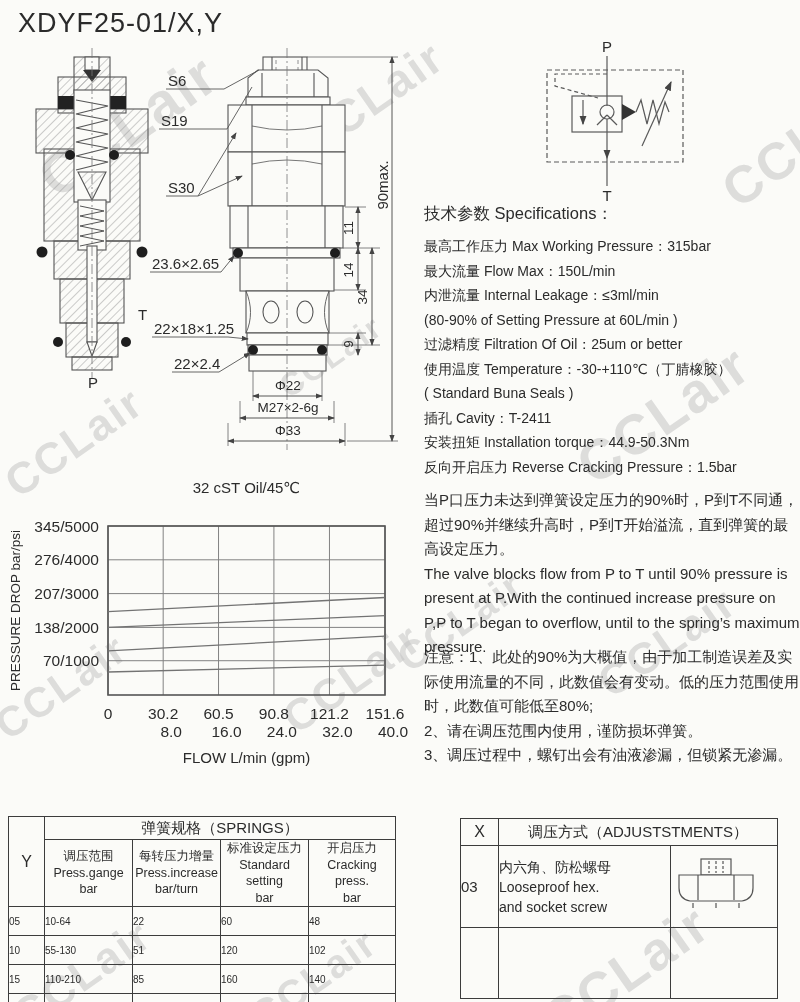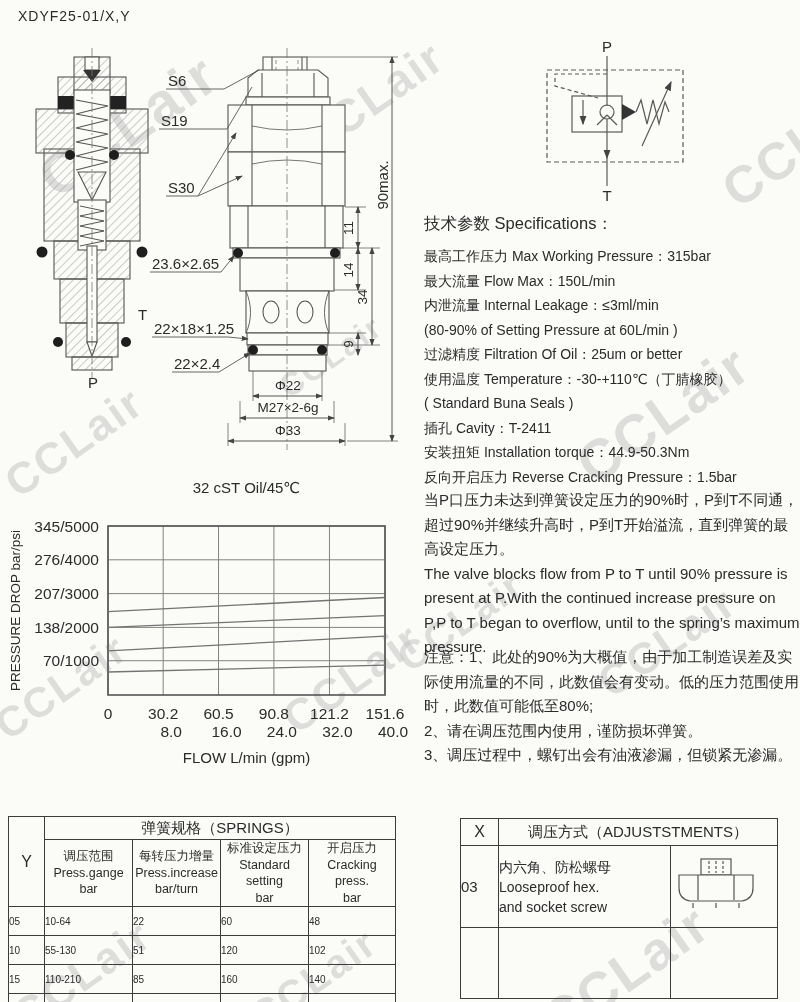--- a/index.html
+++ b/index.html
@@ -1,34 +1,34 @@
 <!DOCTYPE html>
 <html><head>
 <meta charset="utf-8">
 <style>
   html,body{margin:0;padding:0;background:#e8e8e6;}
   #page{position:relative;width:800px;height:1002px;background:#fbfbf8;overflow:hidden;
         font-family:"Liberation Sans","DejaVu Sans",sans-serif;color:#2b2b2b;}
   .ct{position:absolute;z-index:1;}
   .wm{position:absolute;z-index:0;font-weight:bold;opacity:.55;letter-spacing:2px;
       transform:rotate(-35deg);transform-origin:0 50%;pointer-events:none;white-space:nowrap;}
-  .title{left:18px;top:8px;font-size:14px;letter-spacing:1px;}
+  .title{left:18px;top:8px;font-size:27px;letter-spacing:1px;}
   
   svg text{fill:#2b2b2b;font-family:"Liberation Sans","DejaVu Sans",sans-serif;}
   .dl{font-size:15px;}
   .dim{font-size:13.5px;}
   .port{font-size:15px;}
   .cl{stroke:#777;stroke-width:.8;stroke-dasharray:10 3 2 3;}
   .hid{stroke:#777;stroke-width:.8;stroke-dasharray:4 3;fill:none;}
   .ext{stroke:#666;stroke-width:.8;}
   .dimln{stroke:#444;stroke-width:.9;}
   .ldr{stroke:#555;stroke-width:.9;fill:none;}
   
   .specs{left:424px;top:202px;width:372px;}
-  .specs .hd{font-size:16.5px;font-weight:500;margin:11px 0 9px 0;}
+  .specs .hd{font-size:16.5px;font-weight:500;margin:1px 0 9px 0;}
   .srow{display:flex;justify-content:space-between;font-size:14px;line-height:24.5px;white-space:nowrap;}
   .srow .val{flex:1;text-align:left;}
   
   #chart-svg .grid{stroke:#828282;stroke-width:1;}
   #chart-svg .frame{fill:none;stroke:#555;stroke-width:1.6;}
   #chart-svg .curve{fill:none;stroke:#737373;stroke-width:1.3;}
   #chart-svg .ytick,#chart-svg .xtick{font-size:15.5px;}
   #chart-svg .ctitle{font-size:15px;}
   #chart-svg .cxlab{font-size:15px;}
   #chart-svg .cylab{font-size:13.5px;}

